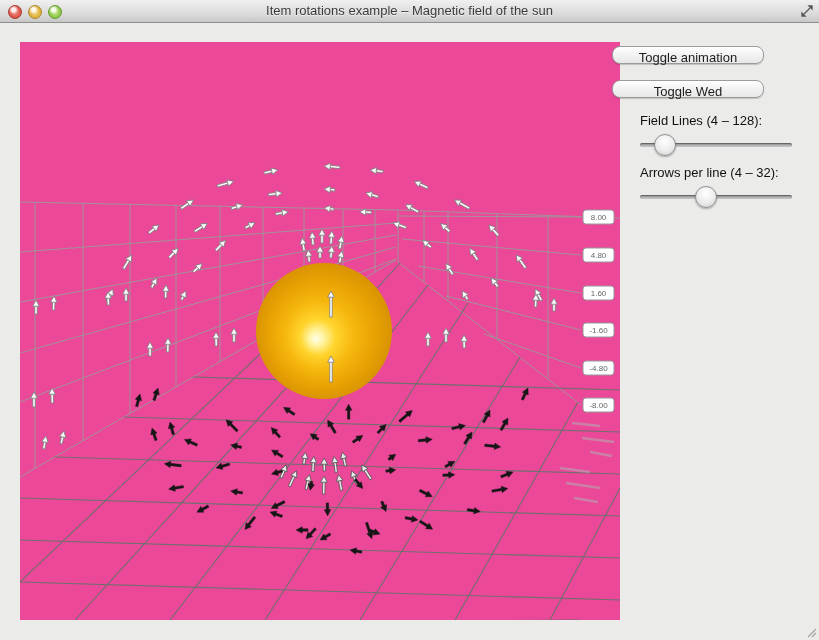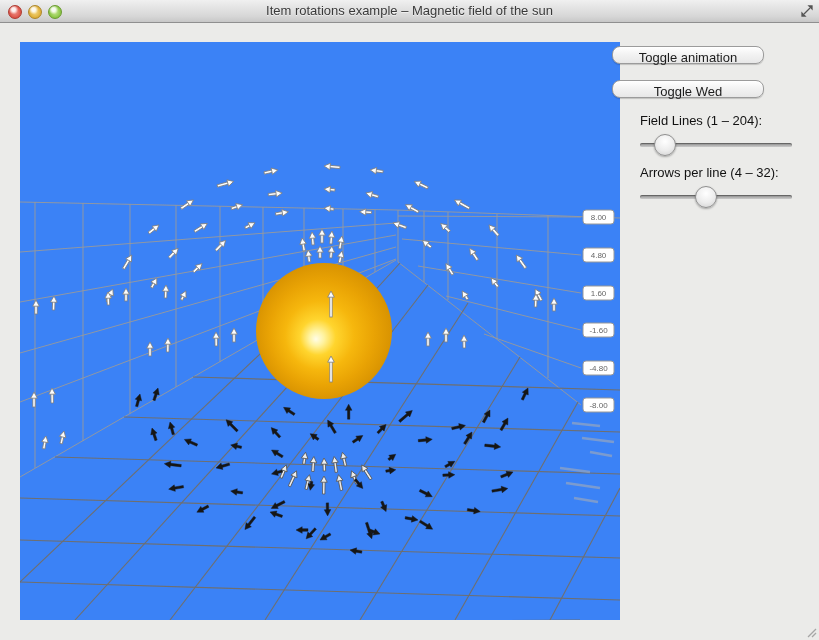--- a/index.html
+++ b/index.html
@@ -10,21 +10,21 @@
             background:linear-gradient(#f0f0f0,#d6d6d6 75%,#c7c7c7);
             border-bottom:1px solid #8f8f8f}
   .title{position:absolute;left:0;right:0;top:0;height:22px;line-height:22px;
          text-align:center;font-size:13px;font-weight:400;color:#3a3a3a;
          text-shadow:0 1px 0 rgba(255,255,255,.6)}
   .tl-dot{position:absolute;top:5px;width:12px;height:12px;border-radius:50%;cursor:default}
   .tl-close{left:8px}.tl-min{left:28px}.tl-zoom{left:48px}
   .resize-btn{position:absolute;right:5px;top:4px;width:14px;height:14px}
   
   .viewport{position:absolute;left:20px;top:42px;width:600px;height:578px;
-            background:#3b82f6;overflow:hidden}
+            background:#ec4899;overflow:hidden}
   .viewport svg{display:block}
   .gl{stroke:#9a9a9a;stroke-width:.9;fill:none}
   .fl{stroke:#6f6f6f;stroke-width:1.1;fill:none}
   .dash{stroke:#b0b0b0;stroke-width:2.6;opacity:.55}
   .tickbox{fill:#ffffff;stroke:#999;stroke-width:1}
   .ticktext{font-family:"Liberation Sans",sans-serif;font-size:8px;fill:#666}
   
   .btn{position:absolute;left:612px;width:152px;height:18px;box-sizing:border-box;
        border:1px solid #9b9b9b;border-radius:8px;
        background:linear-gradient(#ffffff,#f3f3f3 45%,#e7e7e7);
@@ -663,21 +663,21 @@
       <g>
         <rect x="563" y="356" width="31" height="14" rx="3" class="tickbox"></rect>
         <text x="578.5" y="366" text-anchor="middle" class="ticktext">-8.00</text>
       </g>
     </svg>
   </div>
 
 <div class="btn btn-animation">Toggle animation</div>
 <div class="btn btn-sun">Toggle Wed</div>
 
-<div class="plabel plabel-1">Field Lines (1 – 204):</div>
+<div class="plabel plabel-1">Field Lines (4 – 128):</div>
 <div class="slider slider-1">
   <div class="track"></div>
   <div class="handle" style="left: 16%;"></div>
 </div>
 
 <div class="plabel plabel-2">Arrows per line (4 – 32):</div>
 <div class="slider slider-2">
   <div class="track"></div>
   <div class="handle" style="left: 43%;"></div>
 </div>

